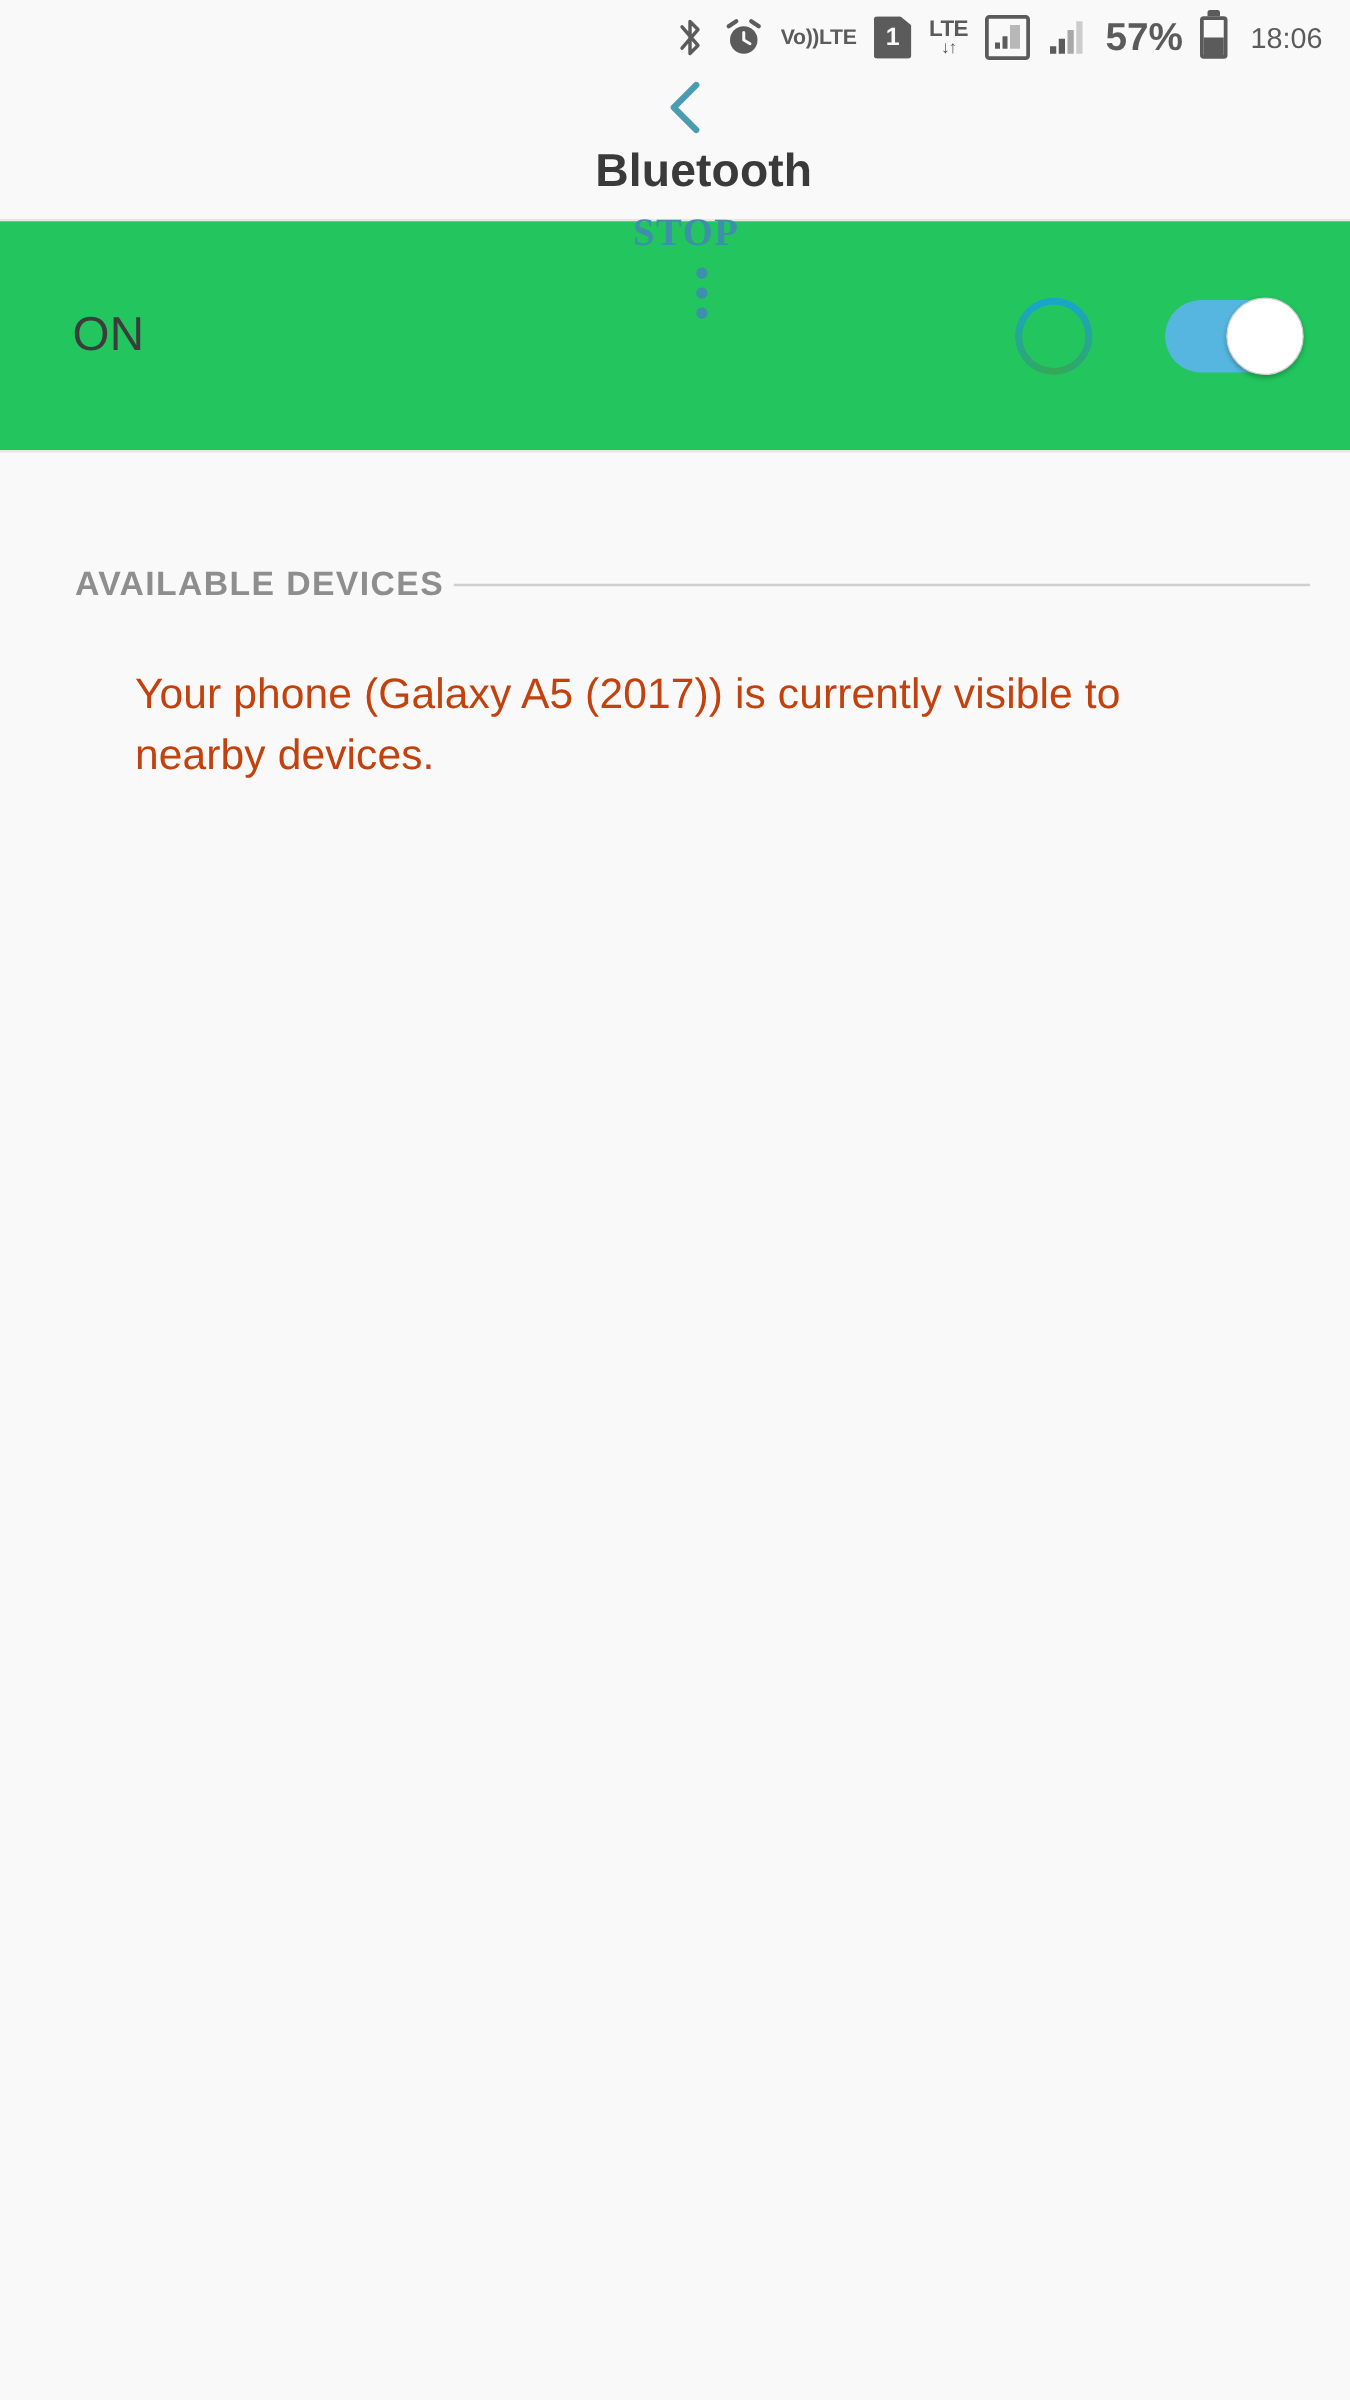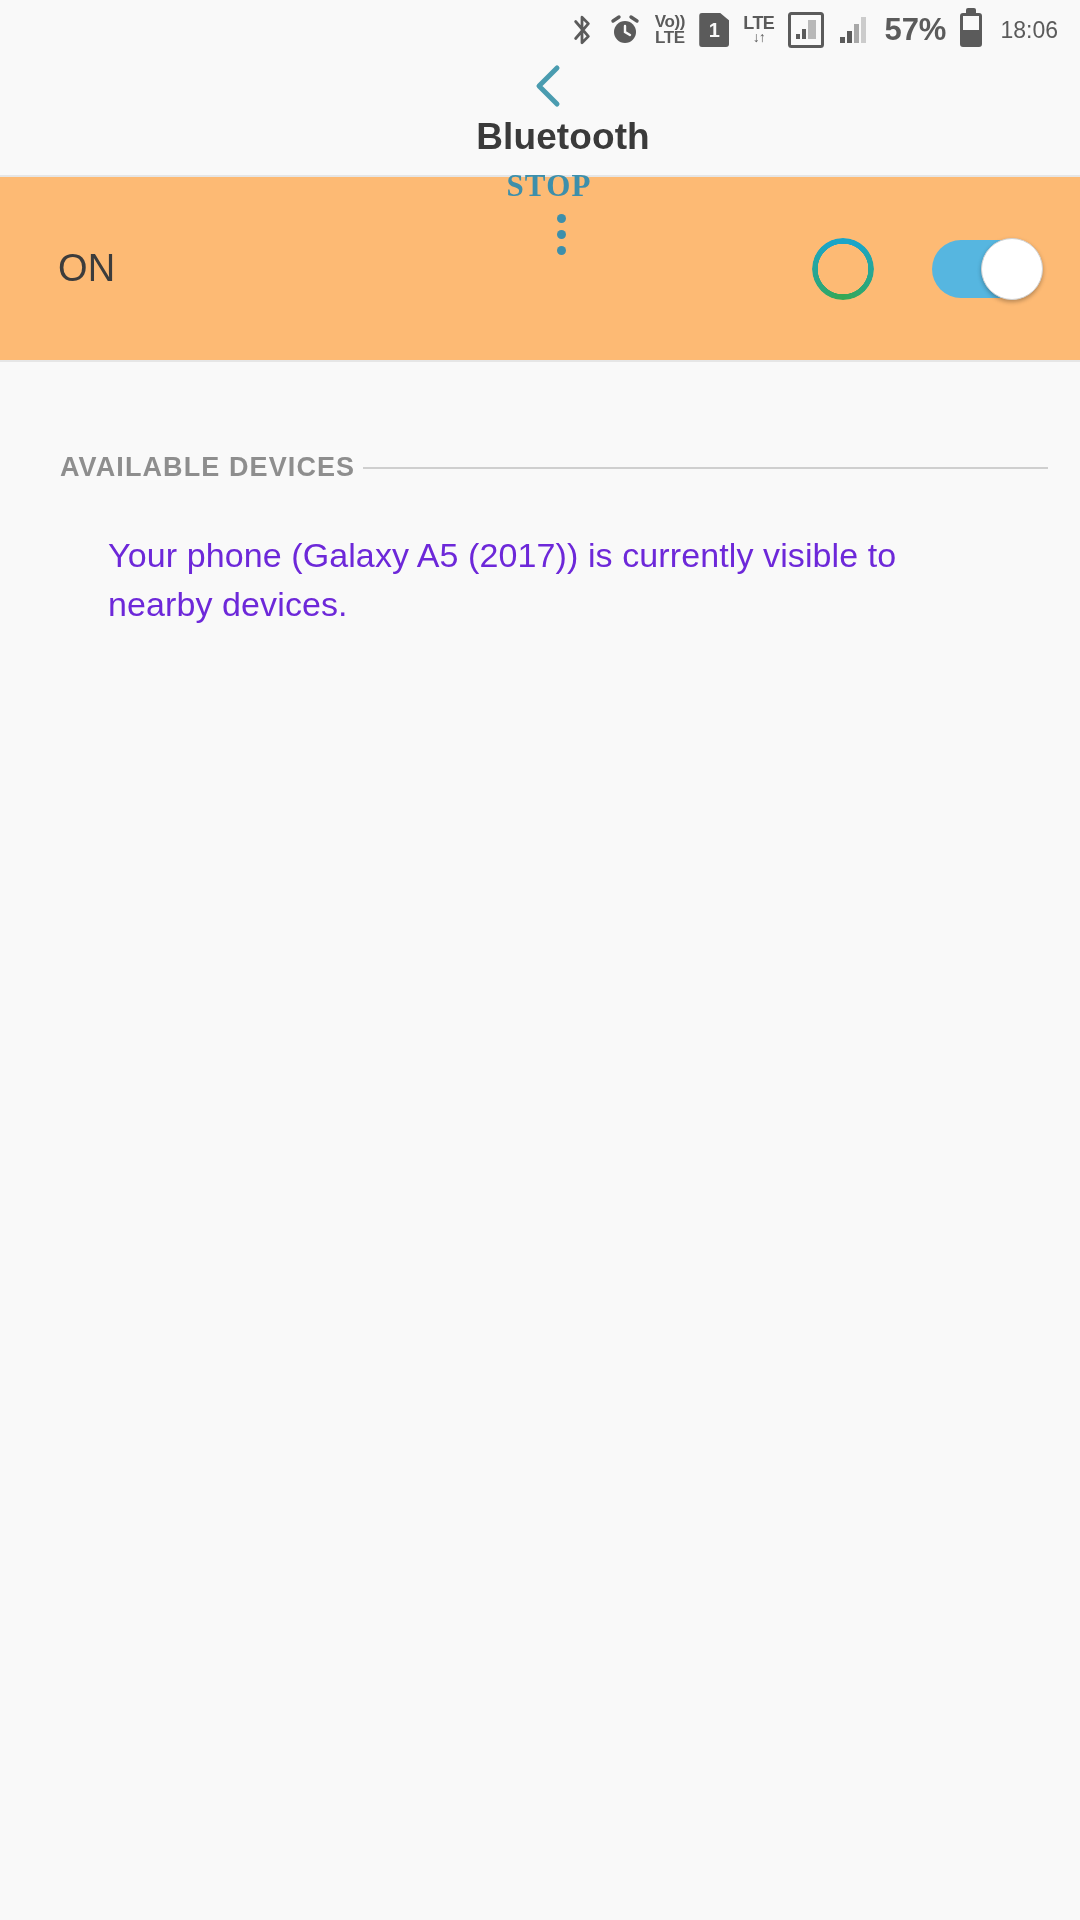--- a/index.html
+++ b/index.html
@@ -32,21 +32,20 @@
   .sb-icon {
     display: flex;
     align-items: center;
     justify-content: center;
     color: #5b5b5b;
     fill: #5b5b5b;
   }
 
   .volte-icon {
     display: flex;
-    flex-direction: column;
     align-items: center;
     justify-content: center;
     line-height: 0.92;
     color: #5b5b5b;
     font-weight: bold;
     font-size: 17px;
     letter-spacing: -0.3px;
   }
   .volte-icon .l2 { font-size: 17px; }
 
@@ -171,21 +170,21 @@
     background: #e6e6e6;
     width: 100%;
   }
 
   
   .on-row {
     height: 183px;
     display: flex;
     align-items: center;
     padding: 0 40px 0 58px;
-    background: #fdba74;
+    background: #22c55e;
   }
   .on-label {
     font-size: 38px;
     color: #3c3c3c;
     letter-spacing: 0.2px;
   }
   .on-row-spacer { flex: 1; }
 
   .scan-spinner {
     width: 62px;
@@ -245,21 +244,21 @@
     white-space: nowrap;
   }
   .section-header .rule {
     flex: 1;
     height: 2px;
     background: #cfcfcf;
   }
 
   .empty-note {
     font-size: 34px;
-    color: #6d28d9;
+    color: #c2410c;
     line-height: 1.45;
     padding: 48px 120px 0 108px;
     letter-spacing: 0.1px;
   }
 </style>
 </head>
 <body>
 
 <div class="status-bar">
   <div class="status-icons">

